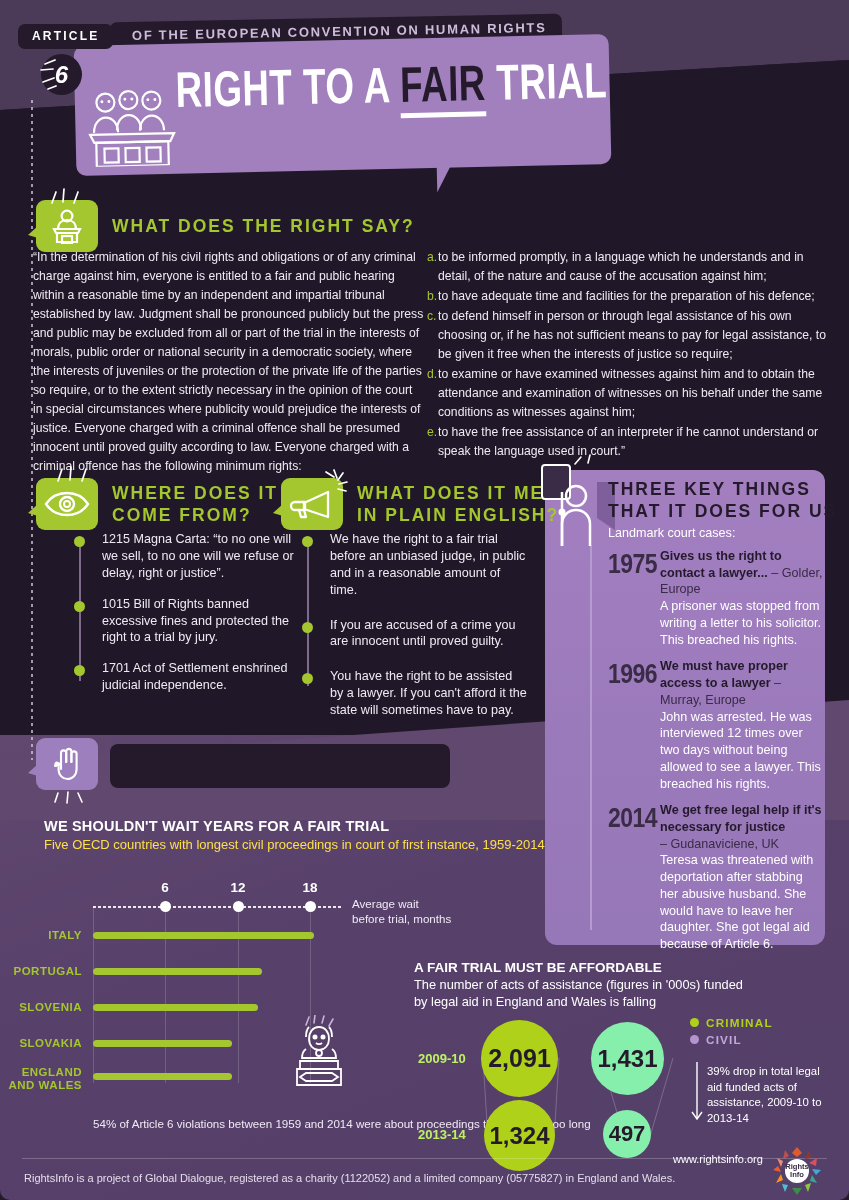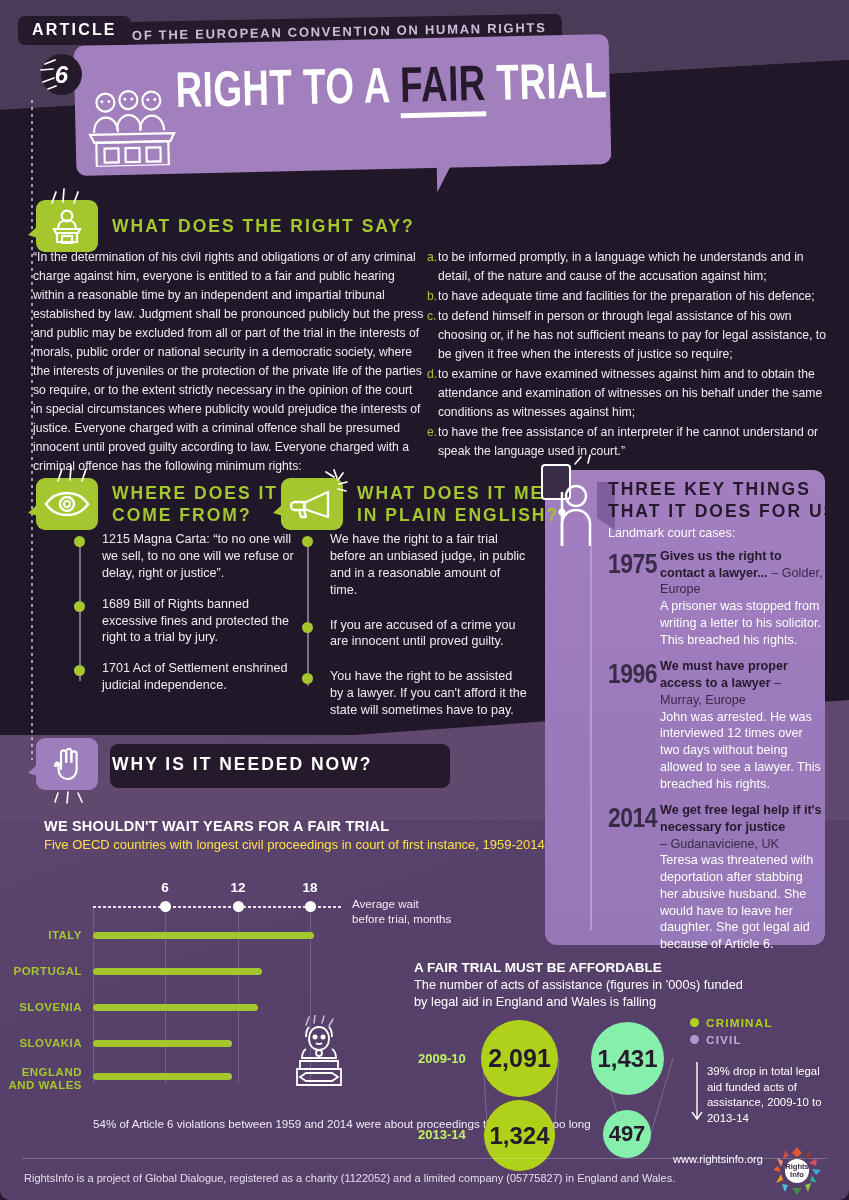--- a/index.html
+++ b/index.html
@@ -19,22 +19,22 @@
           border-bottom-left-radius:10px;border-bottom-right-radius:10px;}
   .bg-bottom-wedge{position:absolute;left:0;top:700px;width:849px;height:120px;
           background:#60486f;clip-path:polygon(0 60px,849px 0,849px 120px,0 120px);}
   .footer-rule{position:absolute;left:22px;top:1158px;width:805px;height:1px;
           background:rgba(255,255,255,.22);}
   
   .spine{position:absolute;left:31px;top:100px;width:2px;height:660px;
           background-image:linear-gradient(#cfc6d6 50%,rgba(0,0,0,0) 0);
           background-size:2px 7px;background-repeat:repeat-y;opacity:.75;}
   
-  .article-tab{position:absolute;left:18px;top:16px;background:#241a2b;color:#fff;
-     border-radius:7px;padding:5px 14px 6px;font-weight:bold;font-size:16px;
+  .article-tab{position:absolute;left:18px;top:24px;background:#241a2b;color:#fff;
+     border-radius:7px;padding:5px 14px 6px;font-weight:bold;font-size:12px;
      letter-spacing:2.2px;z-index:6;}
   .article-badge{position:absolute;left:41px;top:54px;width:41px;height:41px;border-radius:50%;
      background:#241a2b;color:#fff;display:flex;align-items:center;justify-content:center;
      font-size:24px;font-weight:bold;font-style:italic;z-index:7;}
   .eccr{position:absolute;left:110px;top:18px;background:#241a2b;color:#cdbcd9;
      border-radius:7px;padding:6px 16px 7px 22px;font-size:13px;font-weight:bold;
      letter-spacing:1.7px;transform:rotate(-1.1deg);z-index:4;}
   .title-bubble{position:absolute;left:75px;top:40px;width:535px;height:130px;
      background:#a180bd;border-radius:10px;transform:rotate(-1.3deg);z-index:5;}
   .title-tail{position:absolute;left:437px;top:166px;width:0;height:0;
@@ -247,21 +247,21 @@
     <div class="sec-title green">
       <div>WHERE DOES IT</div>
       <div>COME FROM?</div>
     </div>
   </div>
   <div class="tl" style="left:74px;top:531px;width:220px;">
     <div class="line" style="height:140px;"></div>
     <div class="item"><span class="dot"></span>
       <span>1215 Magna Carta: “to no one will we sell, to no one will we refuse or delay, right or justice”.</span></div>
     <div class="item"><span class="dot"></span>
-      <span>1689 Bill of Rights banned excessive fines and protected the right to a trial by jury.</span></div>
+      <span>1015 Bill of Rights banned excessive fines and protected the right to a trial by jury.</span></div>
     <div class="item"><span class="dot"></span>
       <span>1701 Act of Settlement enshrined judicial independence.</span></div>
   </div>
 
   <div class="spark" style="left:320px;top:468px;">
     <svg width="30" height="34" viewBox="0 0 30 34">
         <g stroke="#fff" stroke-width="1.7" stroke-linecap="round">
       <line x1="6" y1="4" x2="14" y2="9"></line>
           <line x1="14" y1="2" x2="17" y2="10"></line>
       <line x1="23" y1="5" x2="18" y2="12"></line>
@@ -357,21 +357,20 @@
     <div class="sec-icon purple">
       <svg width="30" height="34" viewBox="0 0 30 34">
           <g fill="none" stroke="#fff" stroke-width="2.1" stroke-linecap="round">
         <path d="M9 22V6a2.6 2.6 0 0 1 5.2 0v9"></path>
             <path d="M14.2 15V4.5a2.6 2.6 0 0 1 5.2 0V15"></path>
         <path d="M19.4 15V7a2.6 2.6 0 0 1 5.2 0v15c0 6-4 10-9 10s-9-4-9-9v-6l-3.5 2"></path>
         <path d="M4 19c-1.5-2 0-4 2-3l2 2"></path>
           </g>
         </svg>
     </div>
-    <div class="sec-title white">WHY IS IT NEEDED NOW?</div>
   </div>
   <div class="spark" style="left:52px;top:790px;">
     <svg width="40" height="18" viewBox="0 0 40 18">
         <g stroke="#fff" stroke-width="1.6" stroke-linecap="round">
       <line x1="6" y1="3" x2="3" y2="12"></line>
           <line x1="16" y1="2" x2="15" y2="13"></line>
           <line x1="26" y1="3" x2="30" y2="12"></line>
         </g>
       </svg>
   </div>

